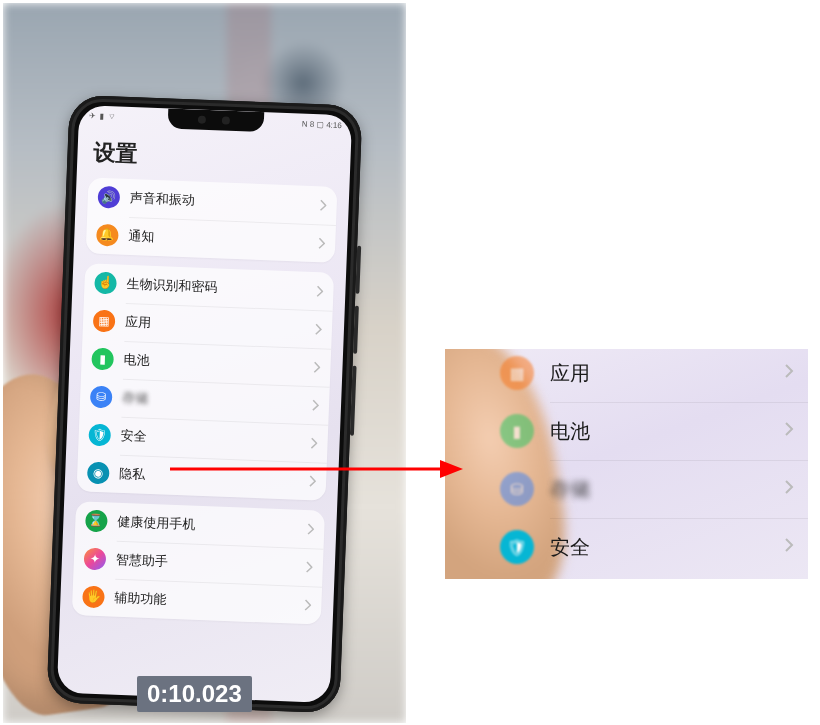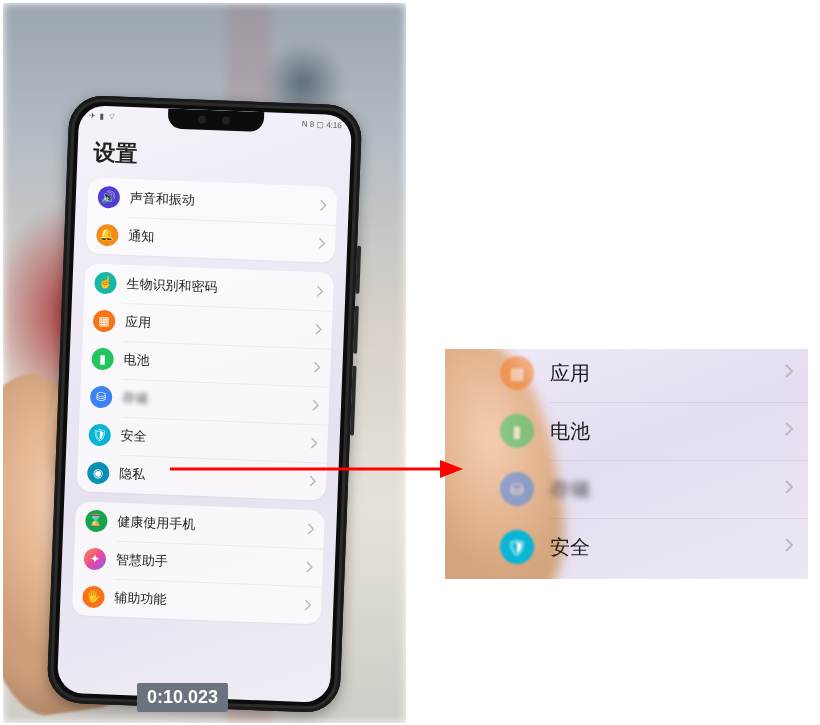--- a/index.html
+++ b/index.html
@@ -69,21 +69,21 @@
   
   .ic-sound{background:#4f3dd6;} .ic-notif{background:#f58a1f;}
   .ic-bio{background:#14b8a6;} .ic-apps{background:#f97316;}
   .ic-batt{background:#22c55e;} .ic-stor{background:#3b82f6;}
   .ic-sec{background:#06b6d4;} .ic-priv{background:#0891b2;}
   .ic-health{background:#16a34a;} .ic-assist{background:linear-gradient(135deg,#fb923c,#ec4899,#8b5cf6);}
   .ic-access{background:#f97316;}
 
   
   .timestamp{position:absolute;left:134px;bottom:11px;background:#6b7280;color:#fff;font-weight:600;
-    font-size:18px;padding:4px 10px;border-radius:2px;z-index:20;}
+    font-size:24px;padding:4px 10px;border-radius:2px;z-index:20;}
 
   
   .arrow{position:absolute;left:168px;top:457px;width:295px;height:24px;z-index:30;pointer-events:none;}
 
   
   .right-panel{position:absolute;left:445px;top:349px;width:363px;height:230px;overflow:hidden;box-sizing:border-box;
     background:linear-gradient(160deg,#efeaf6 0%,#e4ddf1 45%,#ece7f4 100%);
   }
   .rp-thumb{position:absolute;left:-40px;top:-20px;width:150px;height:280px;border-radius:60% 60% 40% 40%;
     background:radial-gradient(80px 140px at 60% 40%, #f4ceb2 0%, #e5b793 55%, #d3a47e 100%);

